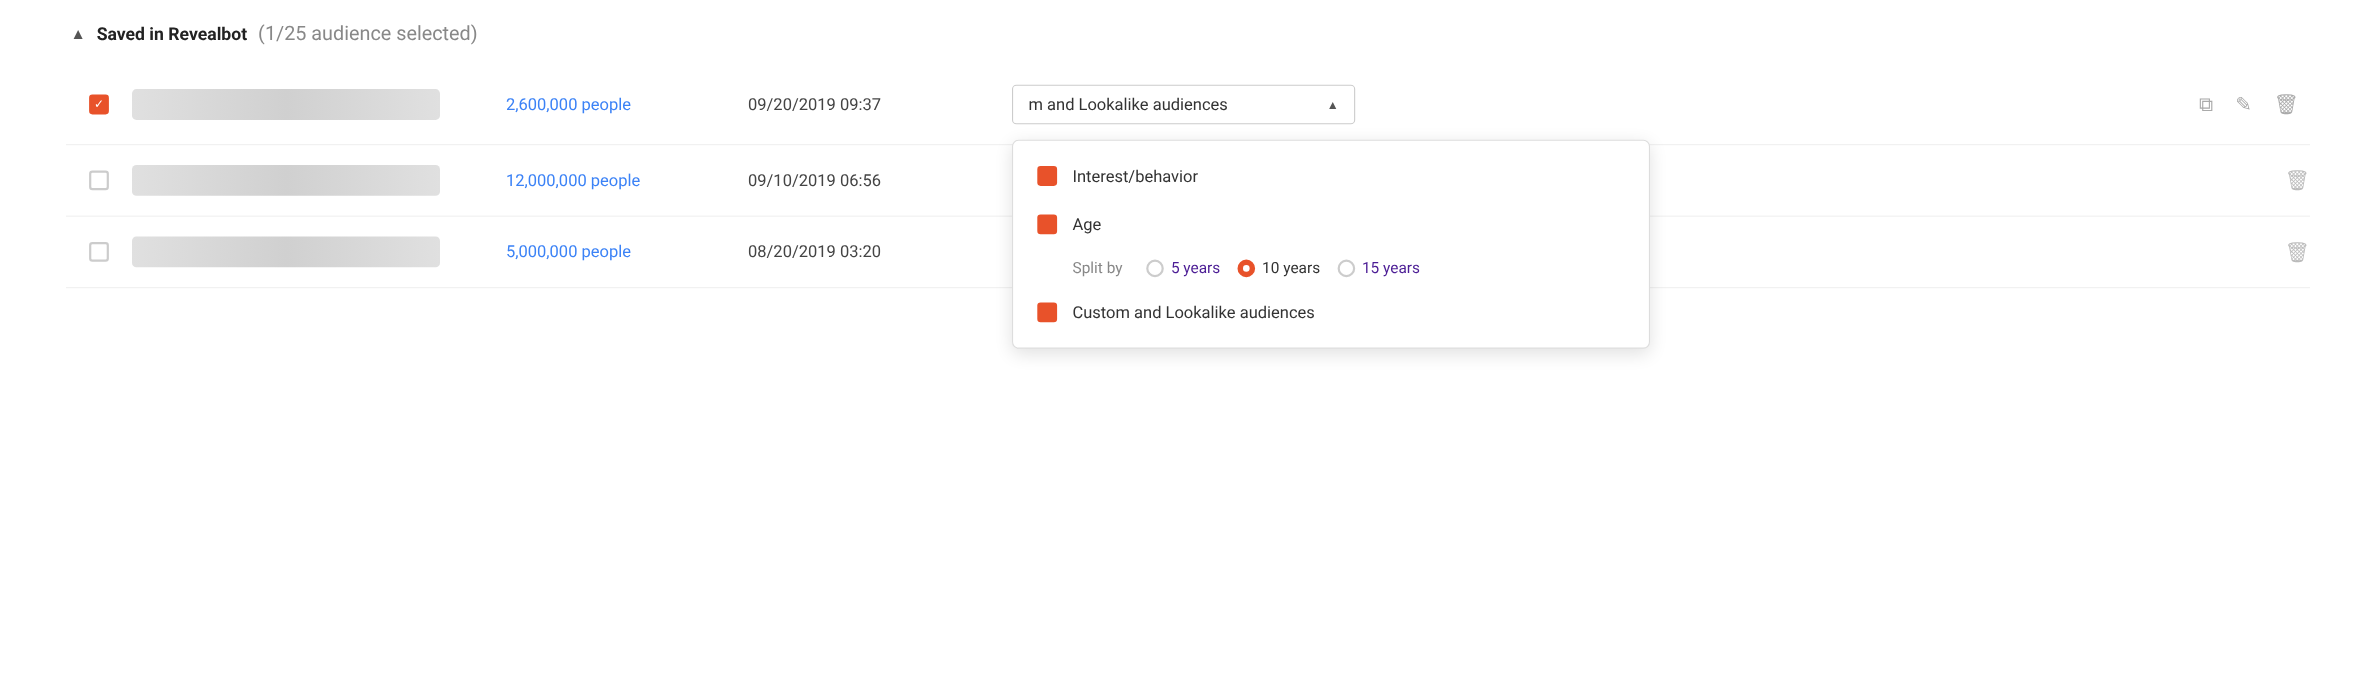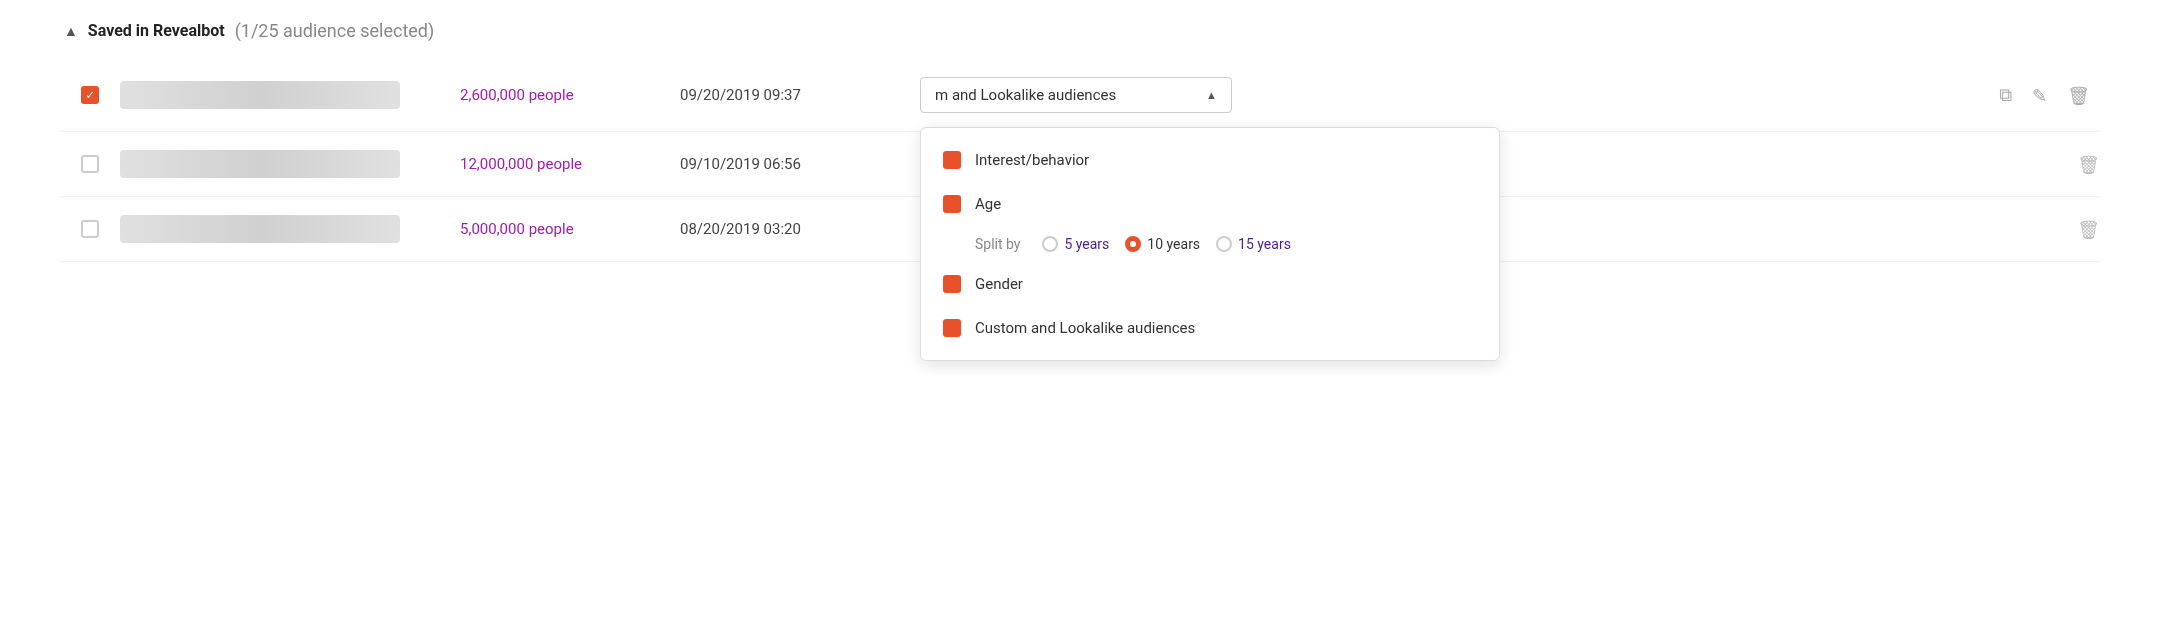--- a/index.html
+++ b/index.html
@@ -96,21 +96,21 @@
       height: 28px;
       background: linear-gradient(90deg, #e0e0e0 0%, #d0d0d0 50%, #e0e0e0 100%);
       border-radius: 4px;
       flex-shrink: 0;
     }
 
     .audience-count {
       width: 220px;
       margin-left: 60px;
       font-size: 15px;
-      color: #a21caf;
+      color: #3b82f6;
       flex-shrink: 0;
     }
 
     .audience-date {
       width: 240px;
       font-size: 15px;
       color: #444;
       flex-shrink: 0;
     }
 
@@ -306,24 +306,20 @@
               <div class="radio-circle selected"></div>
               <span class="radio-label selected">10 years</span>
             </div>
 
             <div class="radio-option">
               <div class="radio-circle"></div>
               <span class="radio-label">15 years</span>
             </div>
           </div>
 
-          <div class="dropdown-item">
-            <div class="orange-square"></div>
-            <span>Gender</span>
-          </div>
 
 
           <div class="dropdown-item">
             <div class="orange-square"></div>
             <span>Custom and Lookalike audiences</span>
           </div>
 
         </div>
       </div>
 

